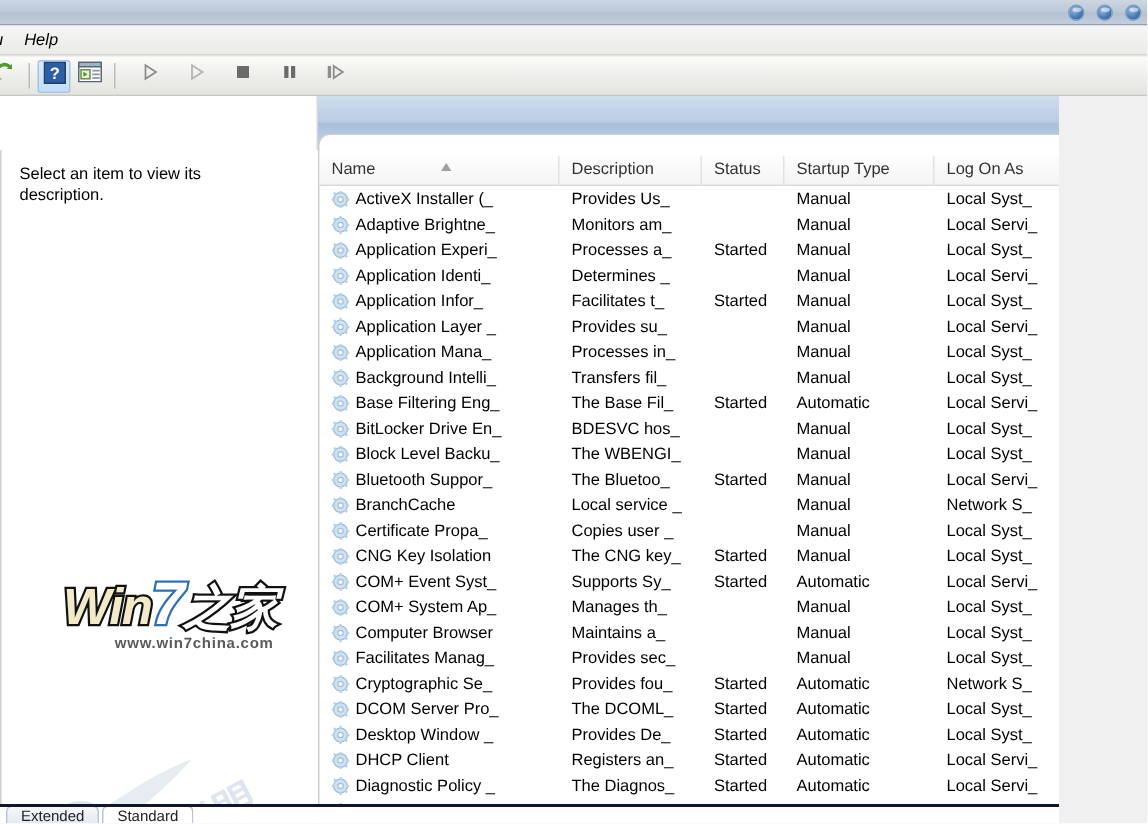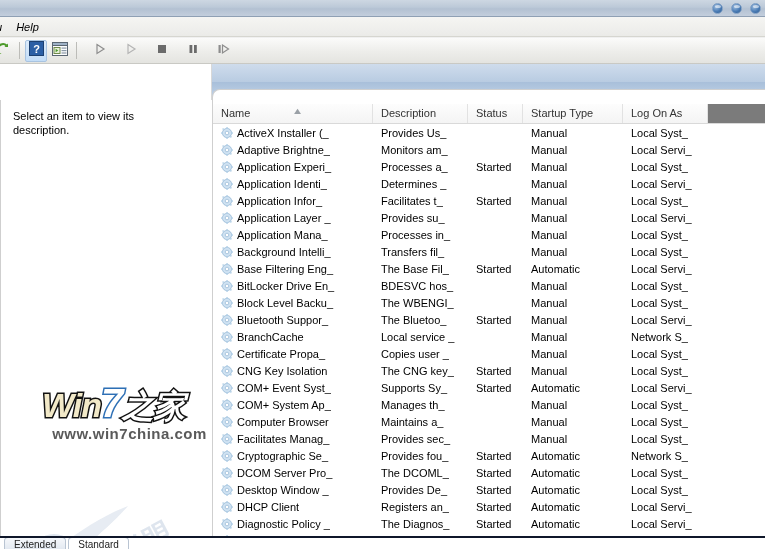--- a/index.html
+++ b/index.html
@@ -108,21 +108,21 @@
   }
   .tb-btn.pressed {
     border: 1px solid #a8c3e0;
     background: linear-gradient(to bottom,#dcebfb,#c3ddf7);
   }
 
   
   .workspace {
     position: absolute;
     left: 0; top: 64px;
-    width: 765px; height: 485px;
+    width: 706px; height: 485px;
     background: #fff;
     overflow: hidden;
   }
 
   
   .left-pane {
     position: absolute;
     left: 0; top: 0;
     width: 212px;
     height: 485px;
@@ -317,21 +317,21 @@
     font-size: 40px;
   }
   .wm-win7 .wm-cn {
     color: #ffffff;
     -webkit-text-stroke: 3px #111;
     font-size: 32px;
   }
   .wm-win7 .wm-url {
     margin-top: 2px;
     text-align: center;
-    font-size: 15px;
+    font-size: 10px;
     font-weight: bold;
     color: #5a5a5a;
     letter-spacing: 0.5px;
   }
 
   .wm-syue {
     position: absolute;
     left: 8px; top: 438px;
     width: 190px; height: 110px;
     opacity: 0.45;

